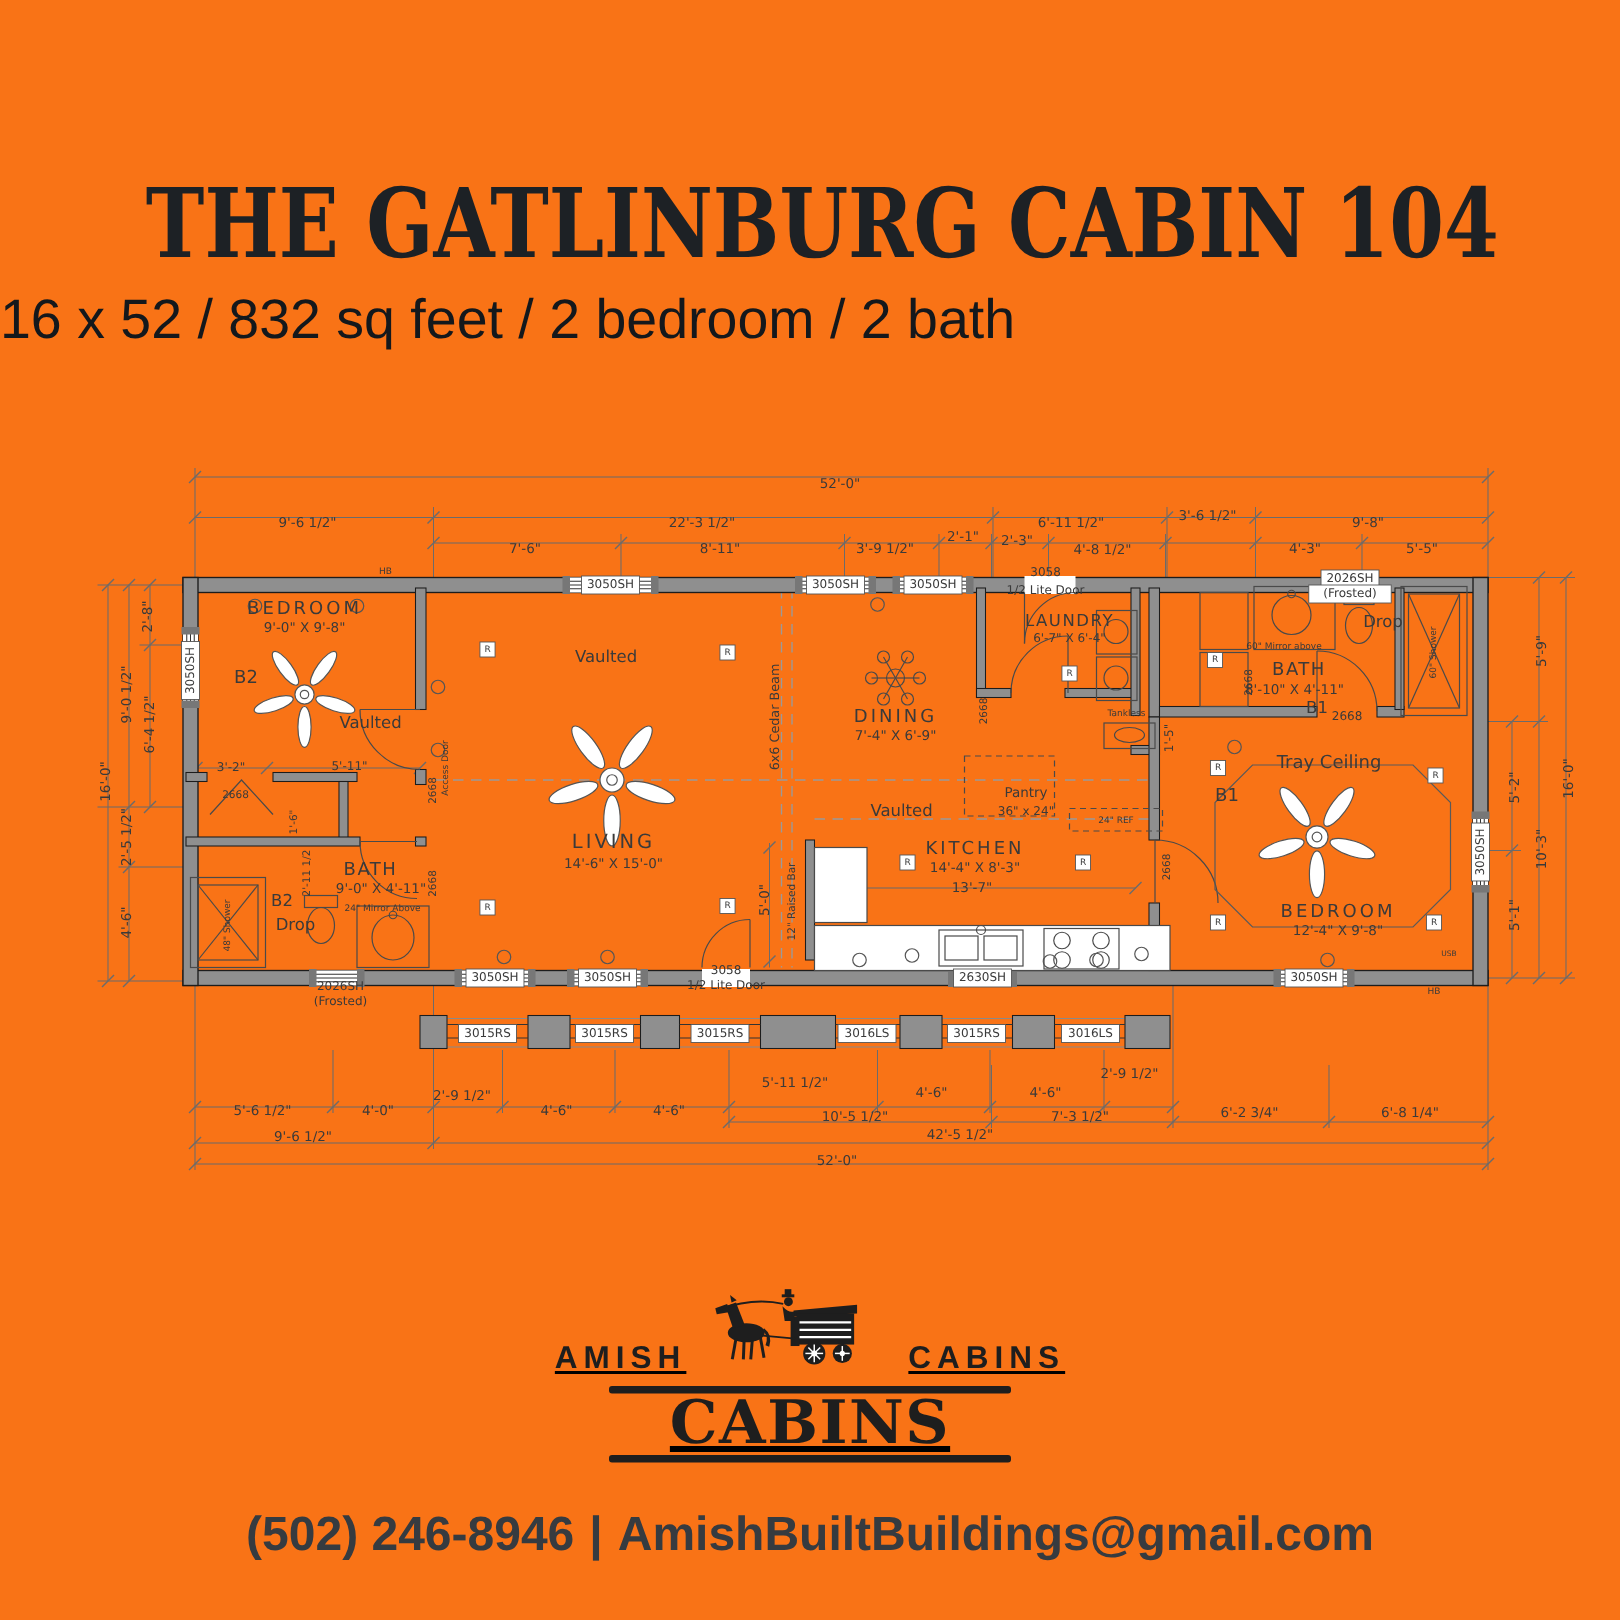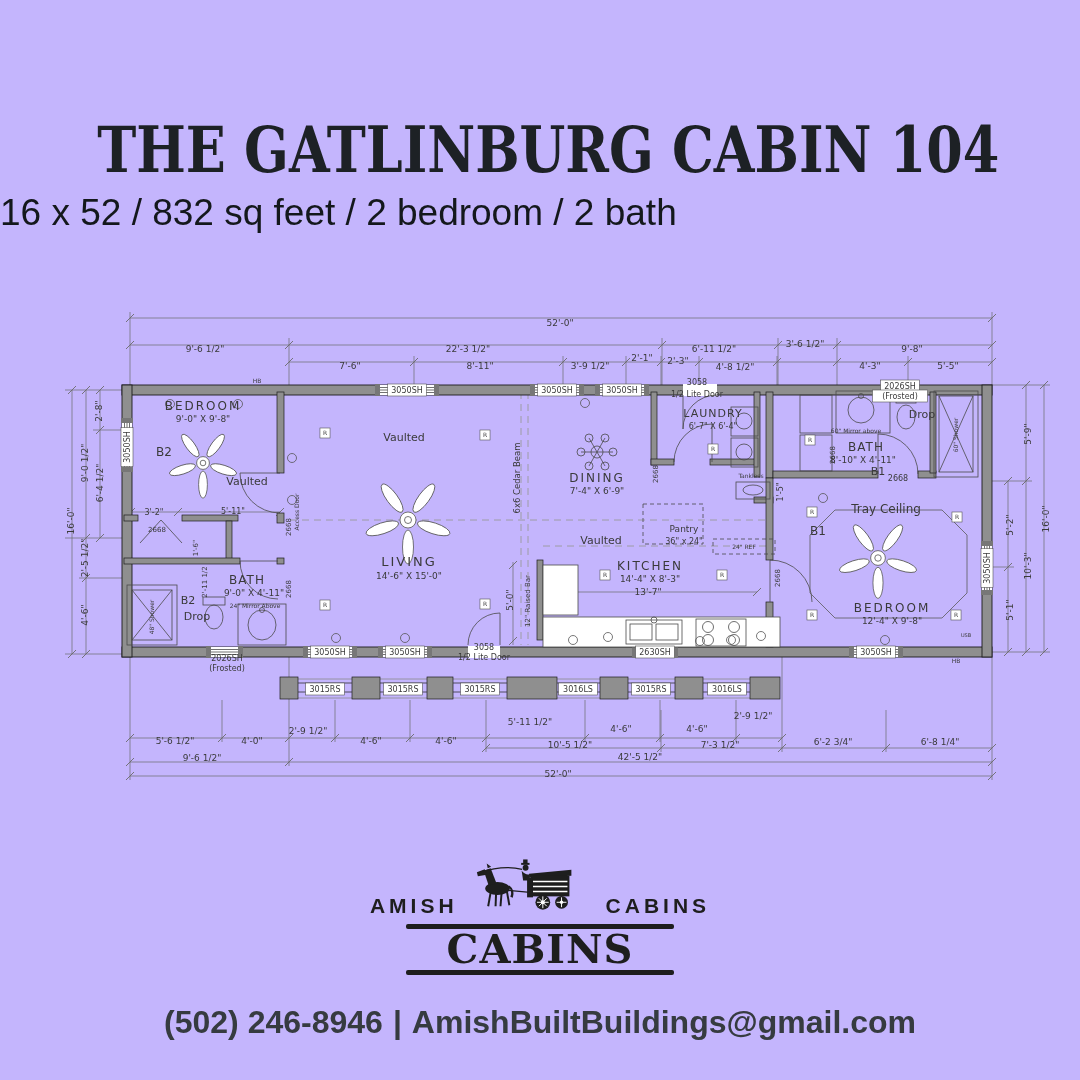--- a/index.html
+++ b/index.html
@@ -1,24 +1,24 @@
 <!DOCTYPE html>
 <html><head>
 <meta charset="utf-8">
 <style>
   html,body{margin:0;padding:0;background:#fff;}
-  .page{position:relative;width:1080px;height:1080px;background:#c4b5fd;overflow:hidden;
+  .page{position:relative;width:1080px;height:1080px;background:#f97316;overflow:hidden;
         font-family:"Liberation Sans",sans-serif;}
   .title{position:absolute;top:112px;left:0;width:100%;text-align:center;
          font-family:"DejaVu Serif",serif;font-weight:800;font-size:64px;color:#1d2125;
          transform:scaleX(0.82);letter-spacing:0px;white-space:nowrap;}
   .subtitle{position:absolute;top:192px;left:0;width:100%;text-align:left;
             font-family:"Liberation Sans",sans-serif;font-weight:400;font-size:37px;color:#14181c;}
   #plan{position:absolute;left:0;top:0;width:1080px;height:1080px;}
-  .logo{position:absolute;top:852px;left:0;width:100%;display:flex;flex-direction:column;align-items:center;}
+  .logo{position:absolute;top:852px;left:0;width:100%;display:flex;flex-direction:column;align-items:center;text-decoration:underline;}
   .logo-top{display:flex;align-items:flex-end;gap:10px;}
   .logo-word{font-weight:700;font-size:21px;letter-spacing:4px;color:#1e1e1e;padding-bottom:6px;
              font-family:"Liberation Sans",sans-serif;}
   .bar{width:268px;height:5px;background:#1e1e1e;border-radius:2px;}
   .cabins{font-family:"DejaVu Serif",serif;font-weight:800;font-size:40px;color:#1e1e1e;
           line-height:1.02;letter-spacing:1px;transform:scaleX(1.0);}
   .contact{position:absolute;top:1004px;left:0;width:100%;text-align:center;
            font-weight:700;font-size:32px;color:#363b40;letter-spacing:0px;}
   .contact .sep{padding:0 10px;}
   text{font-family:"DejaVu Sans",sans-serif;fill:#3a3a3a;}

